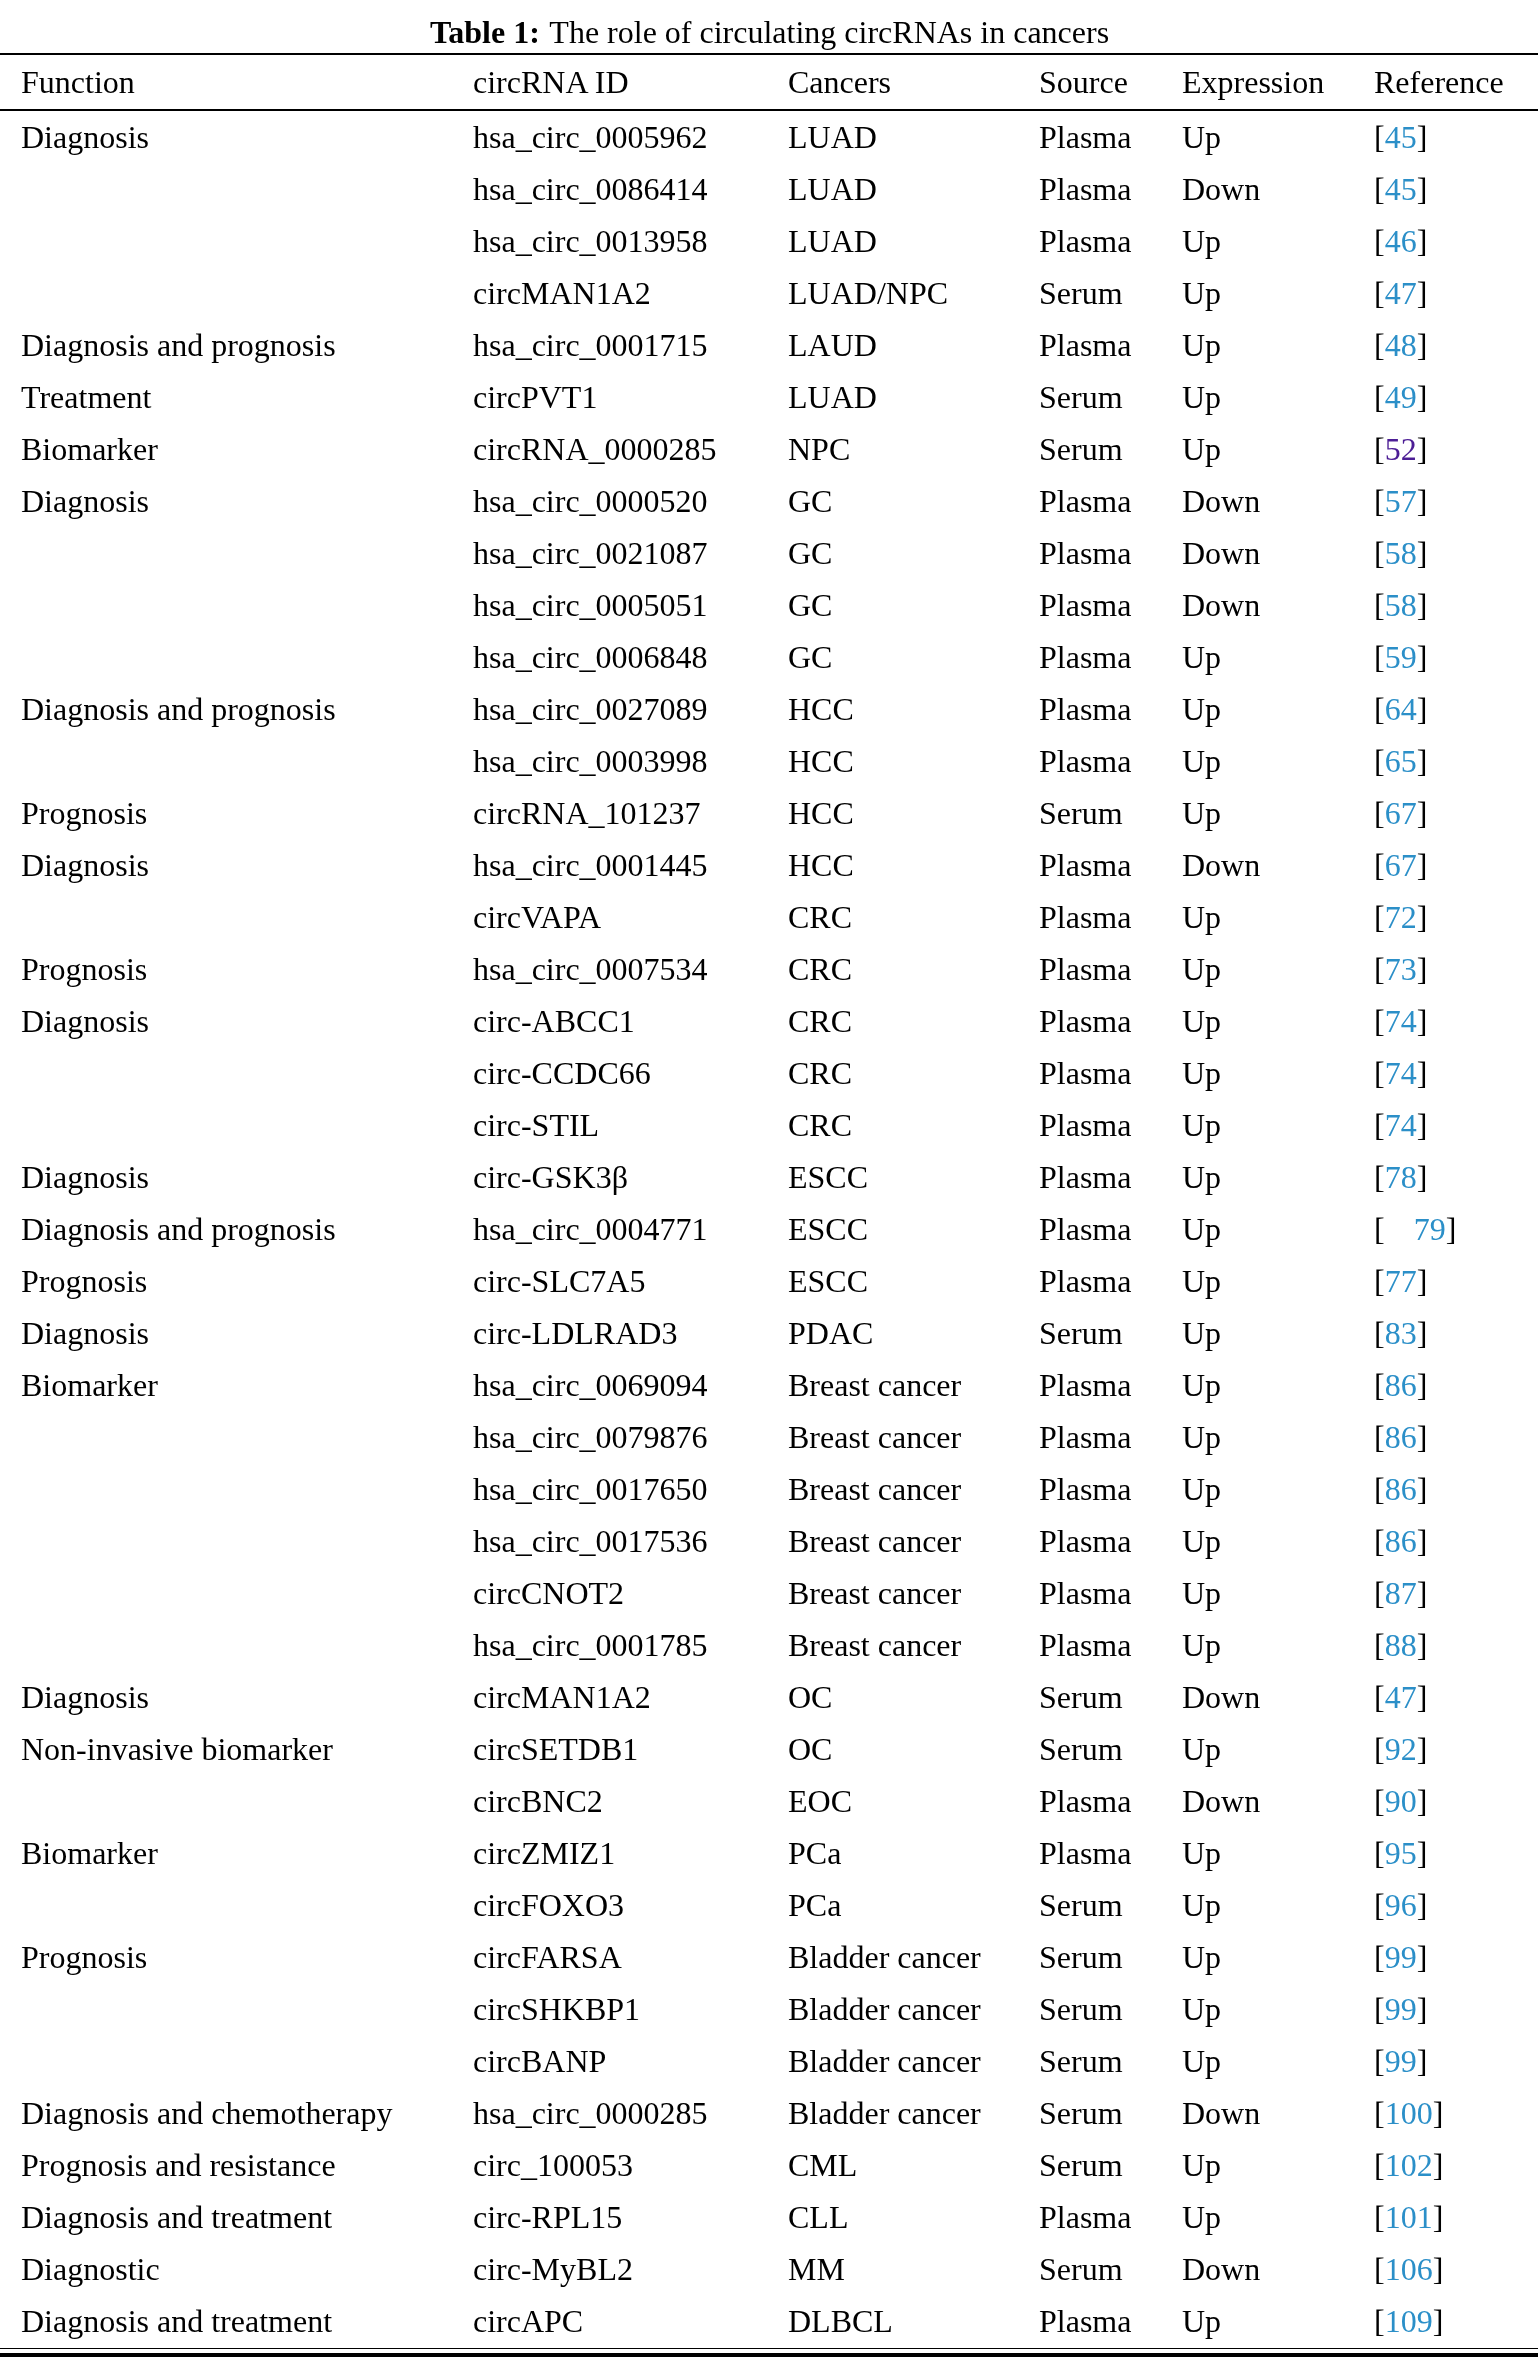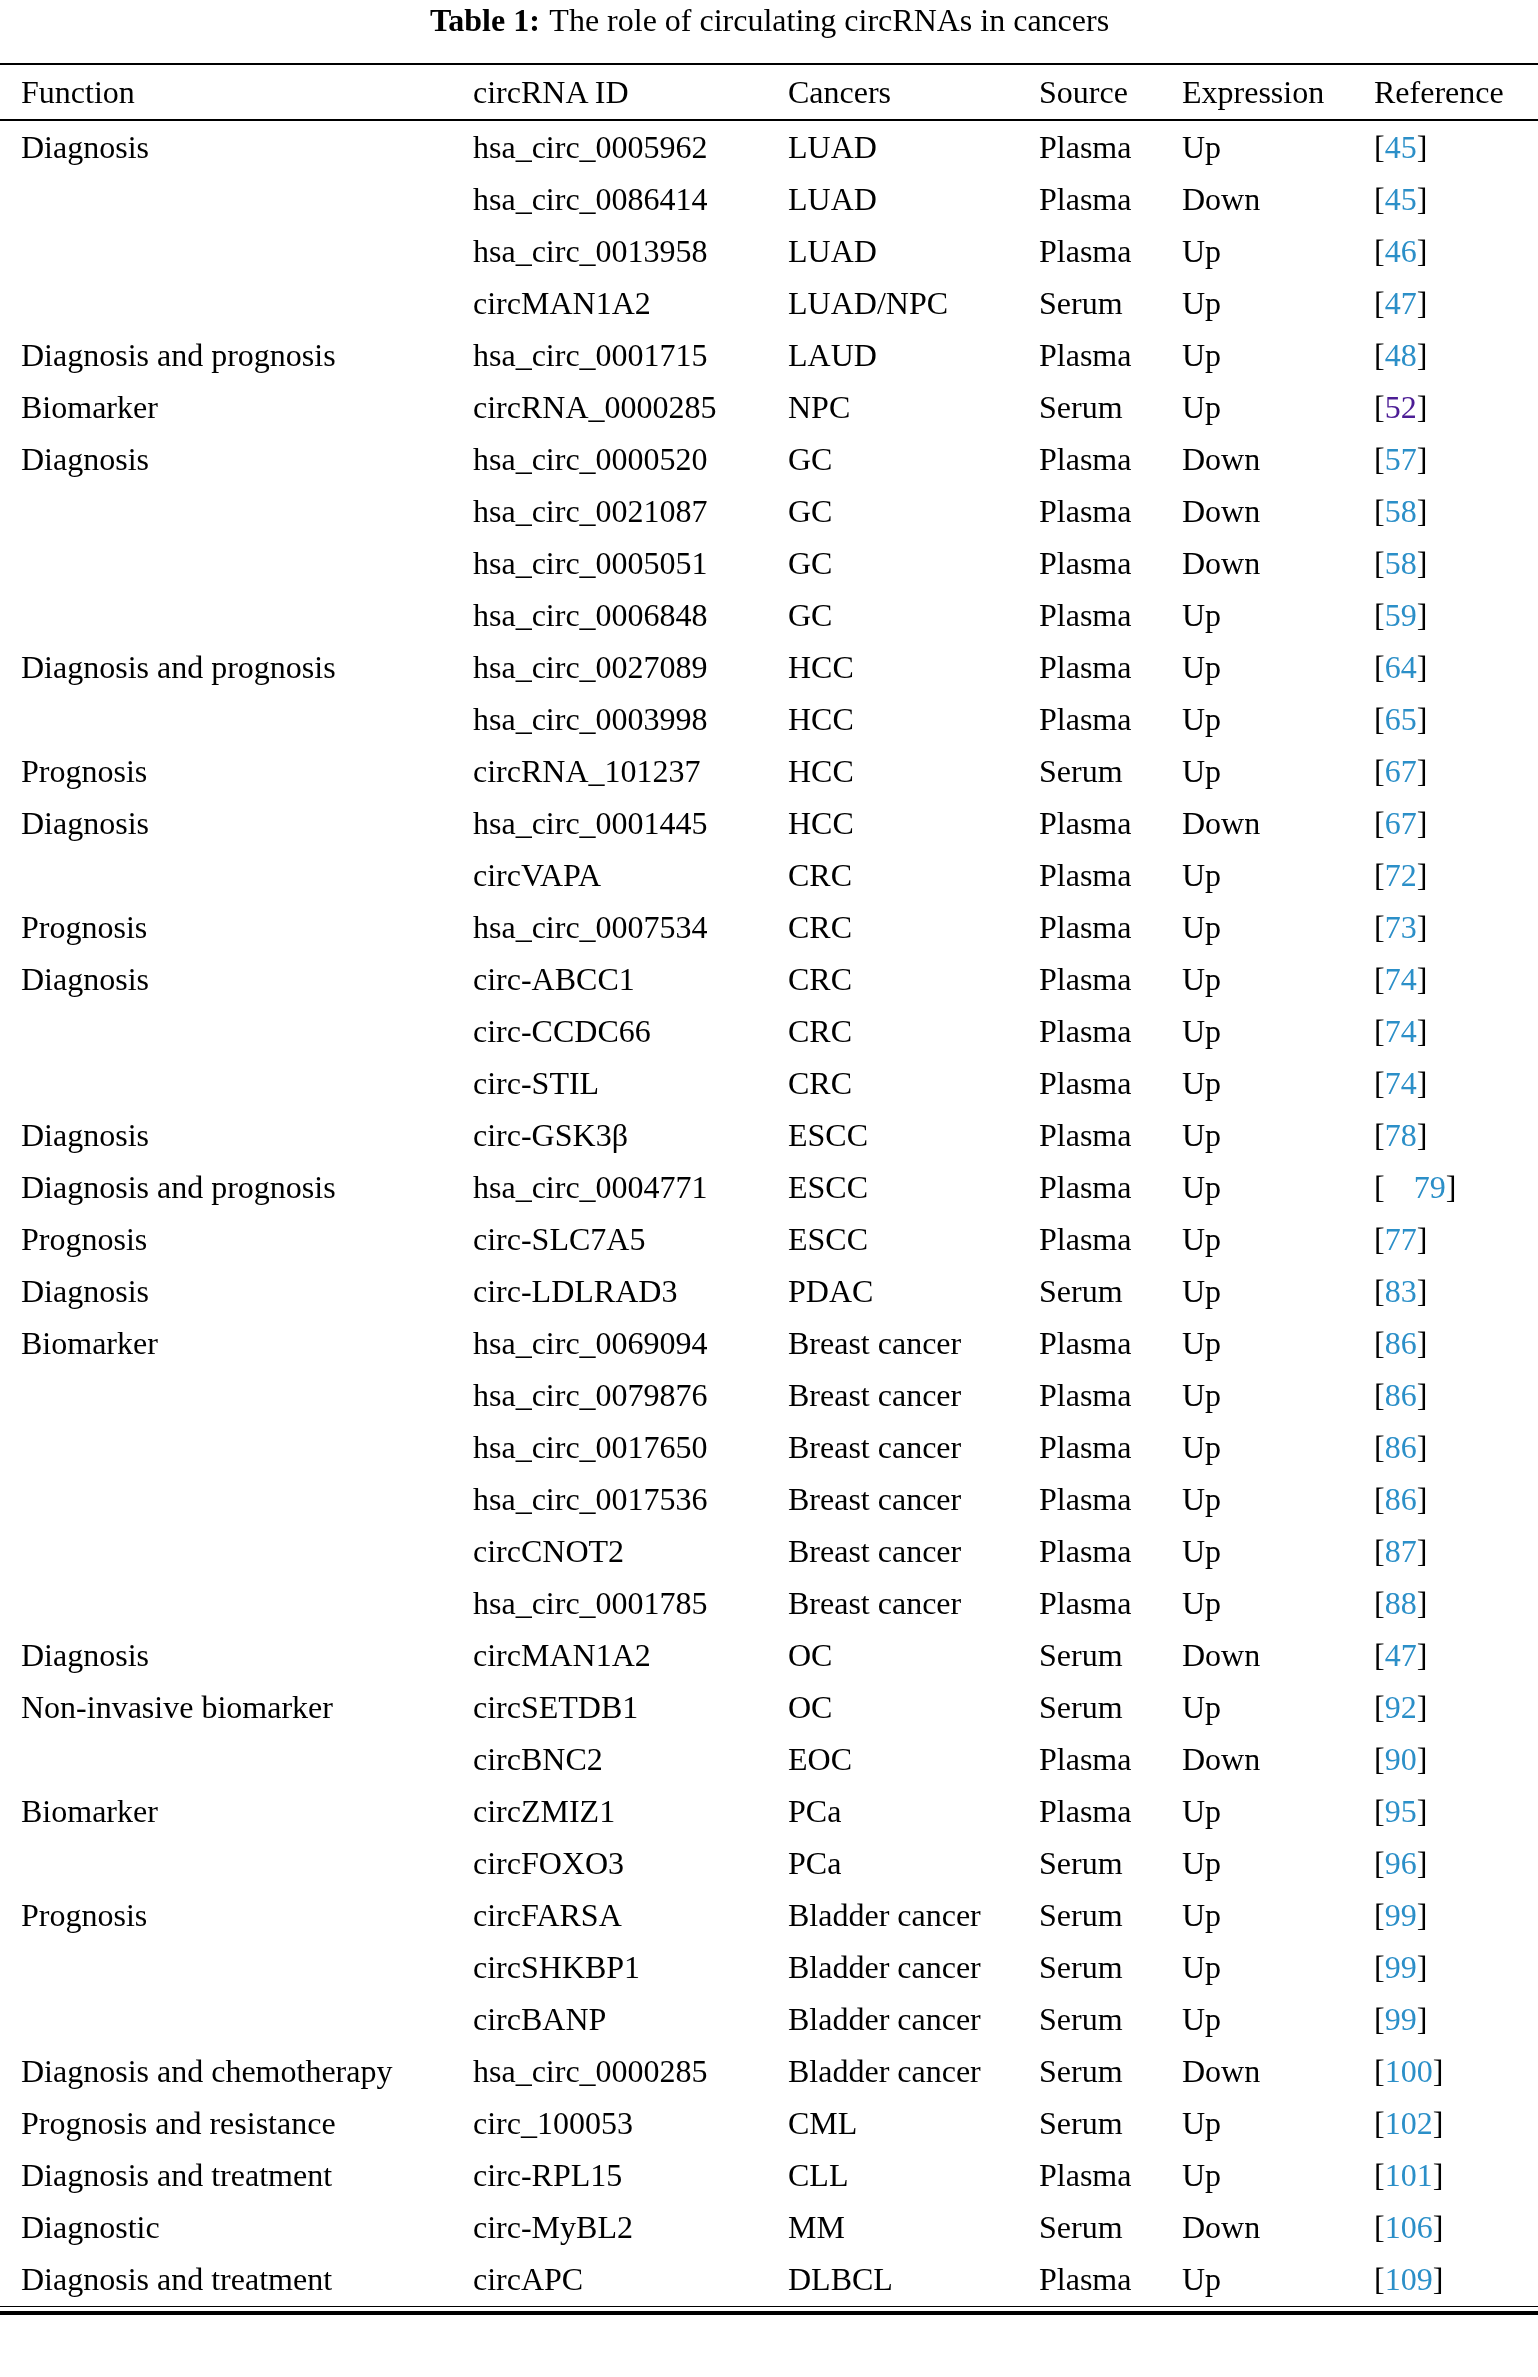--- a/index.html
+++ b/index.html
@@ -8,25 +8,25 @@
     background: #ffffff;
   }
   body {
     width: 1539px;
     height: 2377px;
     overflow: hidden;
     font-family: "Liberation Serif", "DejaVu Serif", serif;
     color: #000000;
   }
   .title-block {
-    height: 63px;
+    height: 53px;
     display: flex;
     align-items: flex-start;
     justify-content: center;
-    padding-top: 2px;
+    padding-top: 14px;
     box-sizing: border-box;
     font-size: 32px;
     line-height: 36px;
     white-space: nowrap;
   }
   .title-block .title-label {
     font-weight: bold;
     margin-right: 9.5px;
   }
   table.circ-table {
@@ -136,20 +136,28 @@
       </tr>
       <tr>
         <td>Diagnosis and prognosis</td>
         <td>hsa_circ_0001715</td>
         <td>LAUD</td>
         <td>Plasma</td>
         <td>Up</td>
         <td><span class="bracket">[</span><a class="ref-num" style="color: rgb(43, 143, 200);">48</a><span class="bracket">]</span></td>
       </tr>
       <tr>
+        <td>Treatment</td>
+        <td>circPVT1</td>
+        <td>LUAD</td>
+        <td>Serum</td>
+        <td>Up</td>
+        <td><span class="bracket">[</span><a class="ref-num" style="color: rgb(43, 143, 200);">49</a><span class="bracket">]</span></td>
+      </tr>
+      <tr>
         <td>Biomarker</td>
         <td>circRNA_0000285</td>
         <td>NPC</td>
         <td>Serum</td>
         <td>Up</td>
         <td><span class="bracket">[</span><a class="ref-num" style="color: #4c1d95;">52</a><span class="bracket">]</span></td>
       </tr>
       <tr>
         <td>Diagnosis</td>
         <td>hsa_circ_0000520</td>

